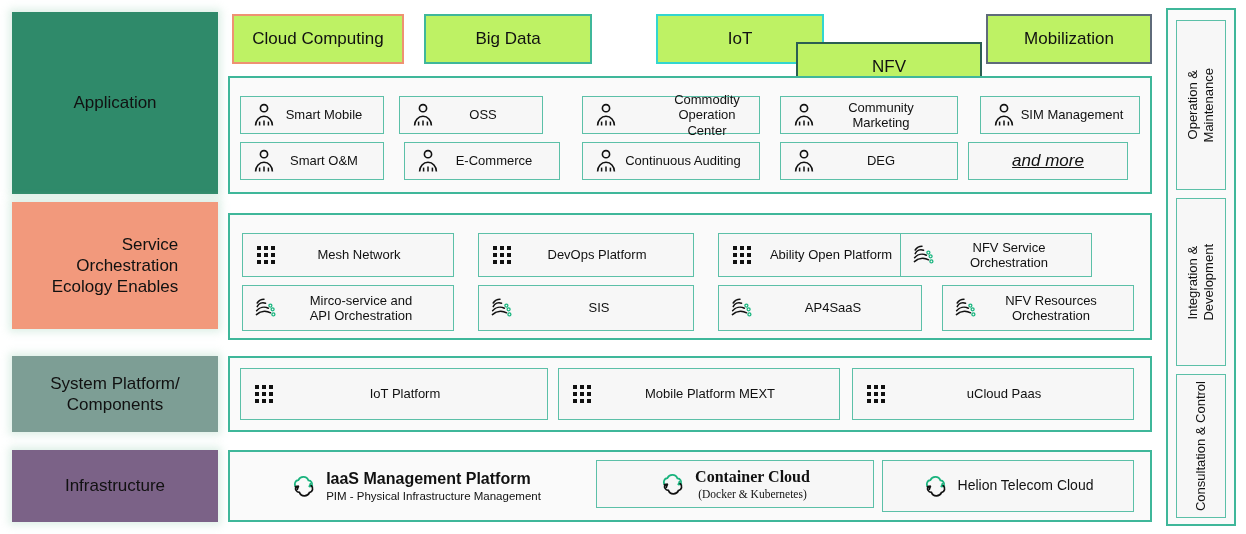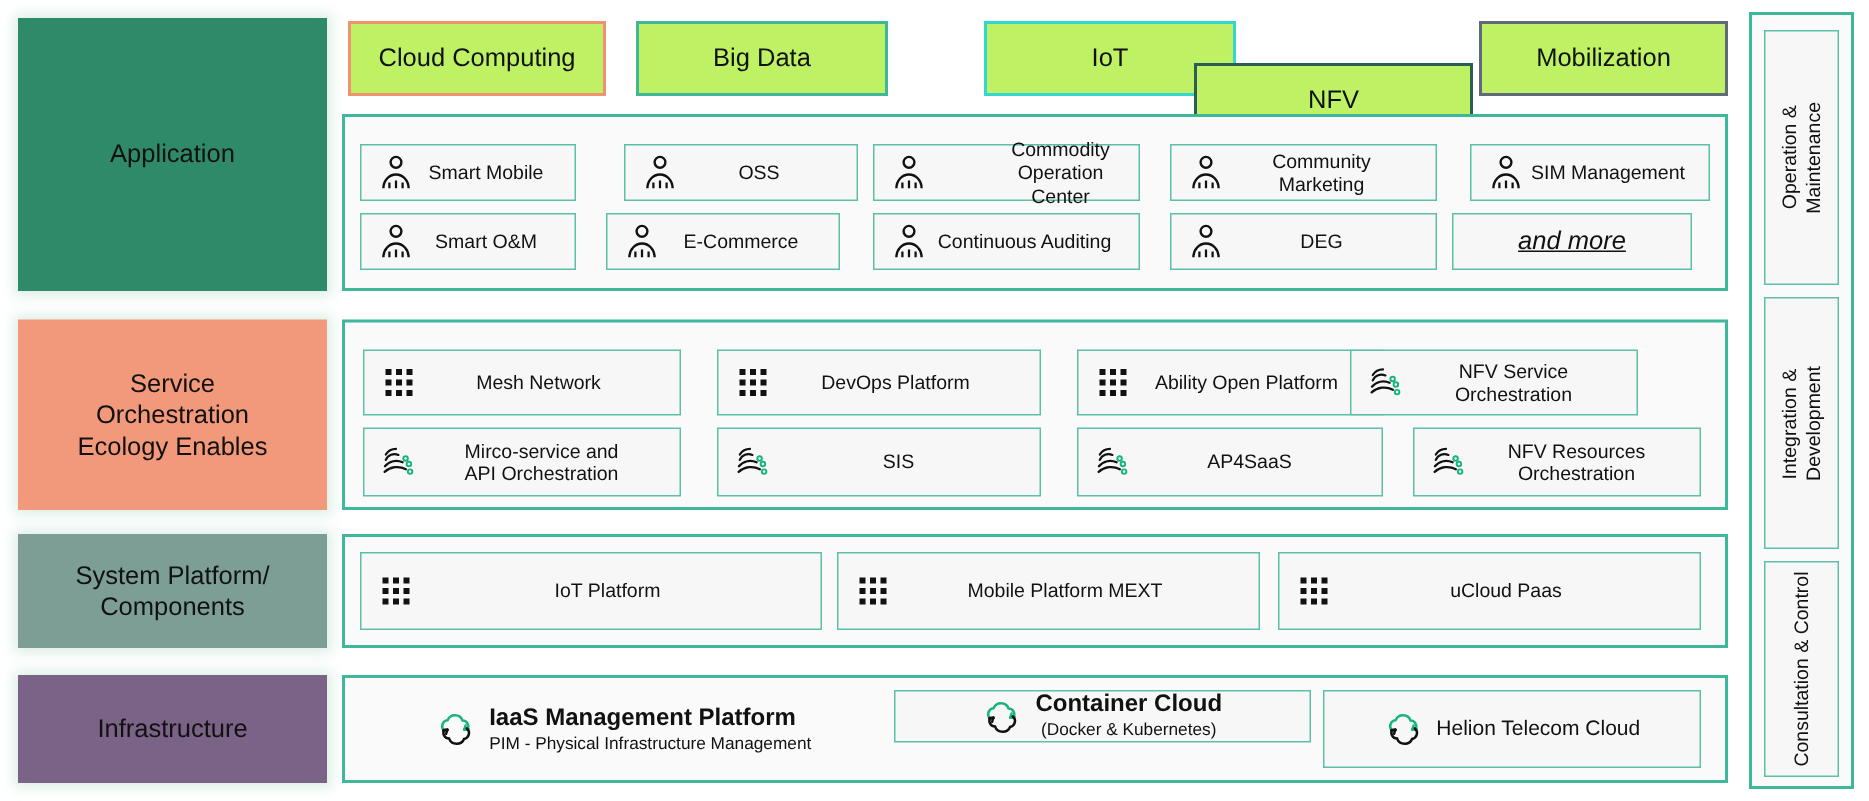--- a/index.html
+++ b/index.html
@@ -110,21 +110,21 @@
       <div class="tag" style="left: 796px; top: 14px; width: 186px; height: 50px; border-color: rgb(43, 95, 82); margin-top: 28px;">
         <span>NFV</span>
       </div>
       <div class="tag" style="left: 986px; top: 14px; width: 166px; height: 50px; border-color: rgb(95, 107, 122);">
         <span>Mobilization</span>
       </div>
     </div>
 
   <div class="layer-label" id="lbl-application" style="left:12px;top:12px;width:206px;height:182px;background:#2f8a6a;">Application</div>
 
-  <div class="layer-label" id="lbl-service" style="left:12px;top:213px;width:206px;height:127px;background:#f2997c;white-space:pre-line;">Service
+  <div class="layer-label" id="lbl-service" style="left:12px;top:202px;width:206px;height:127px;background:#f2997c;white-space:pre-line;text-align:right;">Service
 Orchestration
 Ecology Enables</div>
 
   <div class="layer-label" id="lbl-system" style="left:12px;top:356px;width:206px;height:76px;background:#7d9e95;white-space:pre-line;">System Platform/
 Components</div>
 
   <div class="layer-label" id="lbl-infrastructure" style="left:12px;top:450px;width:206px;height:72px;background:#7b6287;">Infrastructure</div>
 
   <div class="row-container" id="row-application" style="left:228px;top:76px;width:924px;height:118px;"></div>
 
@@ -138,21 +138,21 @@
       <div class="cell lefticon" style="left: 240px; top: 96px; width: 144px; height: 38px;">
         <svg viewBox="0 0 22 24" class="ico ico-person">
           <circle cx="11" cy="5.2" r="3.6" fill="none" stroke="#111" stroke-width="1.6"></circle>
           <path d="M2.6 22.5 A8.4 9.2 0 0 1 19.4 22.5" fill="none" stroke="#111" stroke-width="1.6"></path>
           <line x1="6.6" y1="18.6" x2="6.6" y2="22.5" stroke="#111" stroke-width="1.5"></line>
           <line x1="11" y1="17.4" x2="11" y2="22.5" stroke="#111" stroke-width="1.5"></line>
           <line x1="15.4" y1="18.6" x2="15.4" y2="22.5" stroke="#111" stroke-width="1.5"></line>
         </svg>
         <span class="txt" style="white-space: pre-line; padding-right: 10px;">Smart Mobile</span>
       </div>
-      <div class="cell lefticon" style="left: 416px; top: 96px; width: 156px; height: 38px;">
+      <div class="cell lefticon" style="left: 399px; top: 96px; width: 144px; height: 38px;">
         <svg viewBox="0 0 22 24" class="ico ico-person">
           <circle cx="11" cy="5.2" r="3.6" fill="none" stroke="#111" stroke-width="1.6"></circle>
           <path d="M2.6 22.5 A8.4 9.2 0 0 1 19.4 22.5" fill="none" stroke="#111" stroke-width="1.6"></path>
           <line x1="6.6" y1="18.6" x2="6.6" y2="22.5" stroke="#111" stroke-width="1.5"></line>
           <line x1="11" y1="17.4" x2="11" y2="22.5" stroke="#111" stroke-width="1.5"></line>
           <line x1="15.4" y1="18.6" x2="15.4" y2="22.5" stroke="#111" stroke-width="1.5"></line>
         </svg>
         <span class="txt" style="white-space: pre-line; padding-right: 10px;">OSS</span>
       </div>
       <div class="cell lefticon" style="left: 582px; top: 96px; width: 178px; height: 38px; gap: 48px;">
@@ -388,21 +388,21 @@
           <path d="M5.6 12.4 A4 4 0 0 1 7.4 5.1 A5.4 5.4 0 0 1 17.4 5.4 A3.8 3.8 0 0 1 20.6 11.2 L18.4 11.2" fill="none" stroke="#19b37d" stroke-width="1.7" stroke-linecap="round"></path>
           <path d="M19.4 8.6 L18.5 11.6 L21.4 10.9" fill="none" stroke="#19b37d" stroke-width="1.6" stroke-linecap="round" stroke-linejoin="round"></path>
           <path d="M20.2 10.6 A4 4 0 0 1 18.4 17.6 A5.4 5.4 0 0 1 8.4 17.4 A3.8 3.8 0 0 1 5.2 11.6 L7.4 11.6" fill="none" stroke="#111" stroke-width="1.7" stroke-linecap="round"></path>
           <path d="M6.4 14.2 L7.3 11.2 L4.4 11.9" fill="none" stroke="#111" stroke-width="1.6" stroke-linecap="round" stroke-linejoin="round"></path>
         </svg>
         <div class="infra-text">
           <div class="t1">IaaS Management Platform</div>
           <div class="t2">PIM - Physical Infrastructure Management</div>
         </div>
       </div>
-      <div class="infra-item boxed" style="left: 596px; top: 460px; width: 278px; height: 35px;">
+      <div class="infra-item boxed" style="left: 596px; top: 460px; width: 278px; height: 48px; font-family: Liberation Serif, serif;">
         <svg viewBox="0 0 26 22" class="ico ico-cloud">
           <path d="M5.6 12.4 A4 4 0 0 1 7.4 5.1 A5.4 5.4 0 0 1 17.4 5.4 A3.8 3.8 0 0 1 20.6 11.2 L18.4 11.2" fill="none" stroke="#19b37d" stroke-width="1.7" stroke-linecap="round"></path>
           <path d="M19.4 8.6 L18.5 11.6 L21.4 10.9" fill="none" stroke="#19b37d" stroke-width="1.6" stroke-linecap="round" stroke-linejoin="round"></path>
           <path d="M20.2 10.6 A4 4 0 0 1 18.4 17.6 A5.4 5.4 0 0 1 8.4 17.4 A3.8 3.8 0 0 1 5.2 11.6 L7.4 11.6" fill="none" stroke="#111" stroke-width="1.7" stroke-linecap="round"></path>
           <path d="M6.4 14.2 L7.3 11.2 L4.4 11.9" fill="none" stroke="#111" stroke-width="1.6" stroke-linecap="round" stroke-linejoin="round"></path>
         </svg>
         <div class="infra-text">
           <div class="t1" style="text-align: center;">Container Cloud</div>
           <div class="t2" style="text-align: center;">(Docker &amp; Kubernetes)</div>
         </div>

